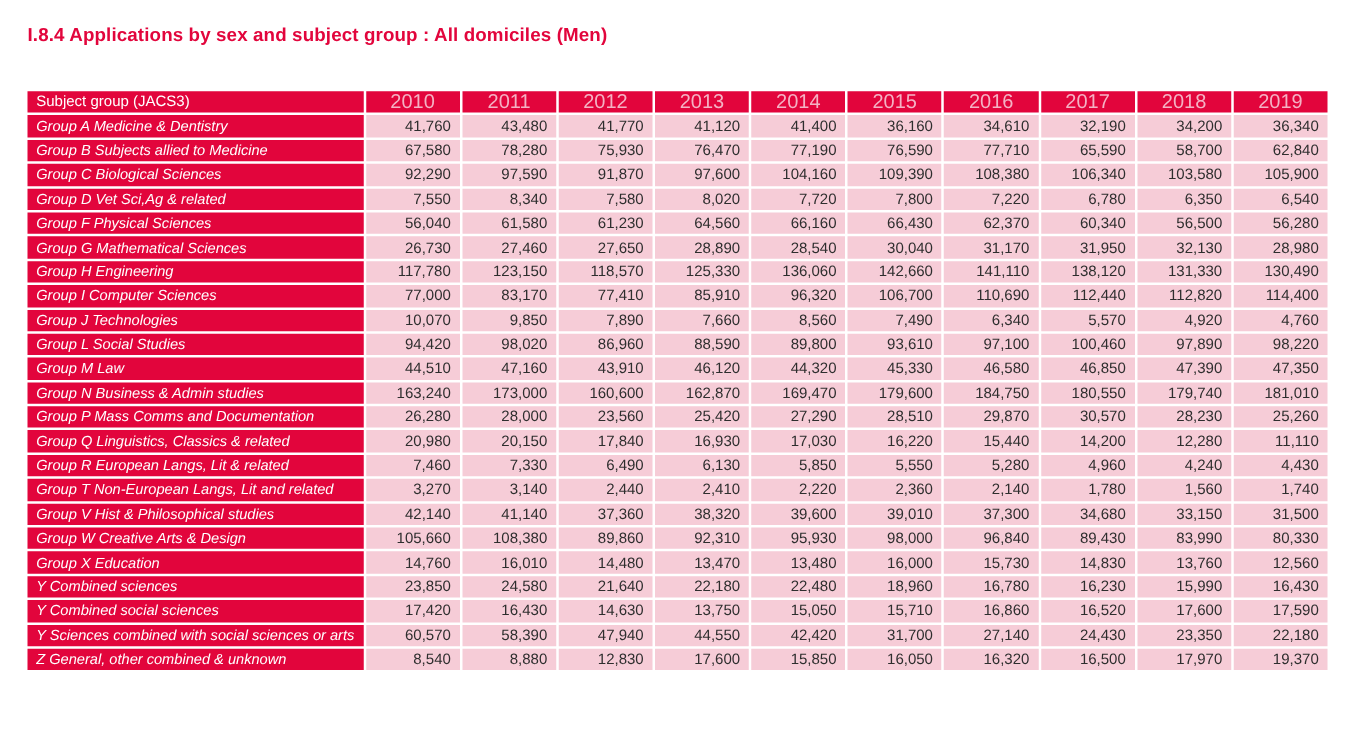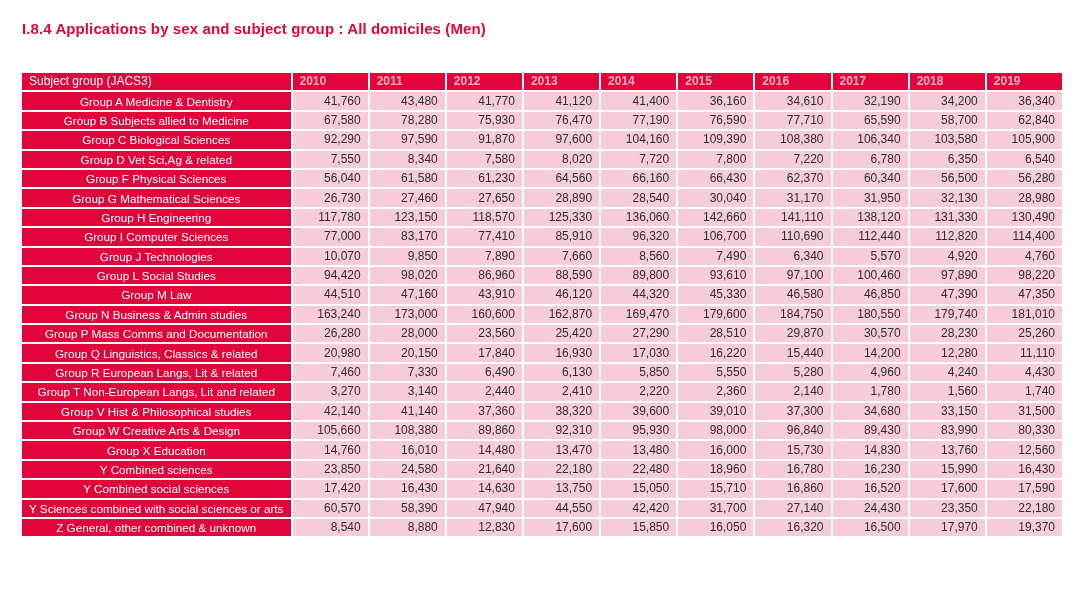--- a/index.html
+++ b/index.html
@@ -47,29 +47,30 @@
   th.subject-h {
     background: var(--red);
     color: #ffffff;
     font-weight: normal;
     font-size: 12px;
     text-align: left;
   }
   th.year-h {
     background: var(--red);
     color: var(--year-pink);
-    font-weight: bold;
-    font-size: 12px;
-    text-align: left;
+    font-weight: normal;
+    font-size: 16px;
+    text-align: center;
   }
   td.row-label {
     background: var(--red);
     color: #ffffff;
     font-size: 11.7px;
-    text-align: center;
+    text-align: left;
+    font-style: italic;
   }
   td.value-cell {
     background: var(--pink);
     color: var(--value-text);
     font-size: 12px;
     text-align: right;
   }
 </style>
 </head>
 <body>

